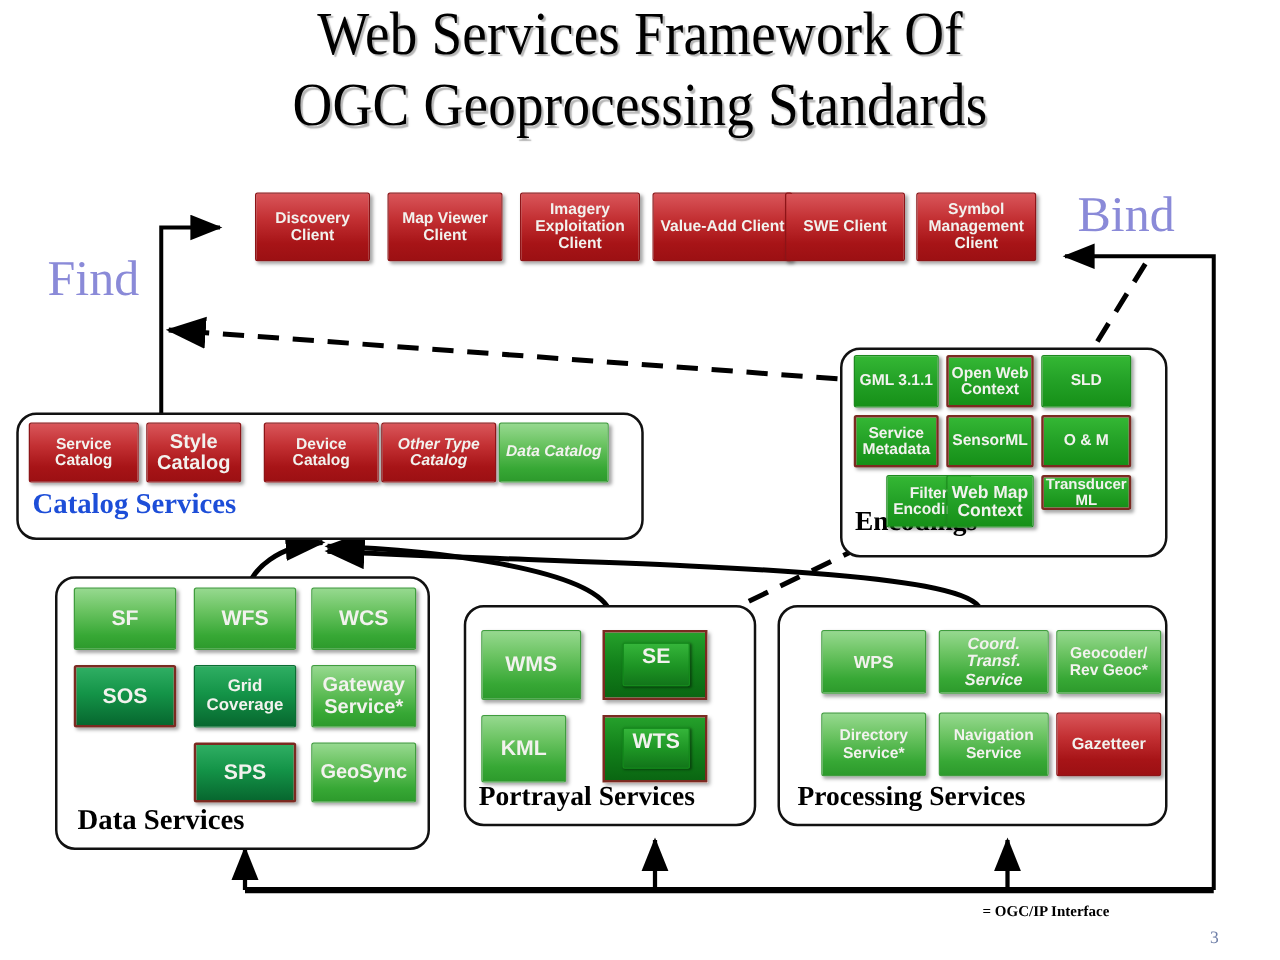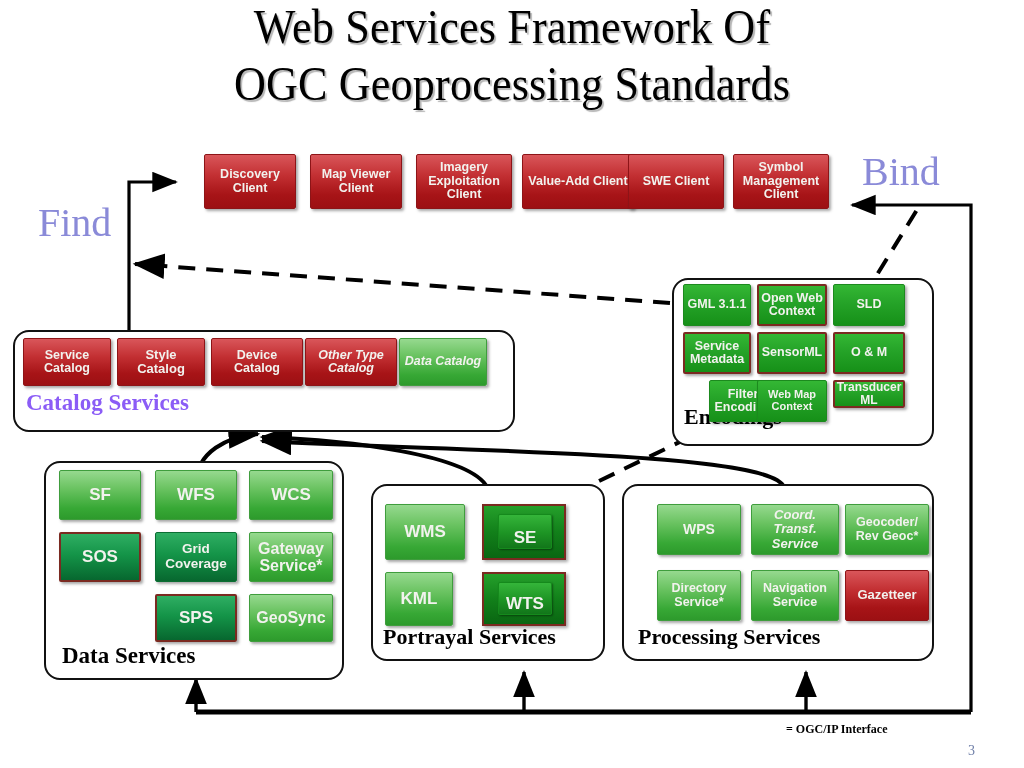--- a/index.html
+++ b/index.html
@@ -22,21 +22,21 @@
 
   
   .group{
     position:absolute;border:2px solid #111;border-radius:16px;background:#fff;
     box-sizing:border-box;
   }
   .group .glabel{
     position:absolute;font-family:"Liberation Serif", serif;font-weight:bold;color:#000;
     white-space:nowrap;
   }
-  .glabel.olive{color:#8b5cf6;}
+  .glabel.olive{color:#1d4ed8;}
 
   
   .box{
     position:absolute;box-sizing:border-box;border-radius:2px;
     display:flex;align-items:center;justify-content:center;text-align:center;
     color:#f2f2ee;font-weight:bold;line-height:1.08;
     box-shadow:2px 2px 3px rgba(0,0,0,.35);
     padding:1px 2px;
     font-family:"Liberation Sans", sans-serif;
   }
@@ -68,21 +68,21 @@
   
   .nest{
     position:absolute;box-sizing:border-box;
     background:linear-gradient(180deg,#25a02b 0%,#12801a 50%,#0a6612 100%);
     border:2px solid #7b2a21;box-shadow:2px 2px 3px rgba(0,0,0,.35);
   }
   .nest .inner{
     position:absolute;left:18%;top:16%;width:64%;height:62%;
     background:linear-gradient(180deg,#35b53a 0%,#1d9424 55%,#12761a 100%);
     border:1px solid #158a1c;border-radius:2px;
-    display:flex;align-items:flex-end;justify-content:center;
+    display:flex;align-items:flex-start;justify-content:center;
     color:#f2f2ee;font-weight:bold;box-shadow:1px 1px 2px rgba(0,0,0,.4);
   }
 
   .ital{font-style:italic;}
 
   
   .flow{
     position:absolute;font-family:"Liberation Serif", serif;
     color:#8a8ad8;font-size:40px;line-height:40px;white-space:nowrap;
   }
@@ -152,21 +152,21 @@
   <div class="box red" style="left:733px;top:154px;width:96px;height:55px;font-size:12.5px;">
     <span>Symbol Management Client</span>
   </div>
 
   <div class="group" style="left:13px;top:330px;width:502px;height:102px;">
     <div class="glabel olive" style="left:11px;top:58px;font-size:23px;">Catalog Services</div>
   </div>
   <div class="box red" style="left:23px;top:338px;width:88px;height:48px;font-size:12.5px;">
     <span>Service Catalog</span>
   </div>
-  <div class="box red" style="left:117px;top:338px;width:88px;height:48px;font-size:13px;">
+  <div class="box red" style="left:117px;top:338px;width:76px;height:48px;font-size:16px;">
     <span>Style Catalog</span>
   </div>
   <div class="box red" style="left:211px;top:338px;width:92px;height:48px;font-size:12.5px;">
     <span>Device Catalog</span>
   </div>
   <div class="box red" style="left:305px;top:338px;width:92px;height:48px;font-size:12.5px;">
     <span class="ital">Other Type Catalog</span>
   </div>
   <div class="box green" style="left:399px;top:338px;width:88px;height:48px;font-size:12.5px;">
     <span class="ital">Data Catalog</span>
@@ -189,21 +189,21 @@
   </div>
   <div class="box green2 ol-red" style="left:757px;top:332px;width:70px;height:42px;font-size:12.5px;">
     <span>SensorML</span>
   </div>
   <div class="box green2 ol-red" style="left:833px;top:332px;width:72px;height:42px;font-size:12.5px;">
     <span>O &amp; M</span>
   </div>
   <div class="box green2" style="left:709px;top:380px;width:68px;height:42px;font-size:12.5px;">
     <span>Filter Encoding</span>
   </div>
-  <div class="box green2" style="left:757px;top:380px;width:70px;height:42px;font-size:11px;">
+  <div class="box green2" style="left:757px;top:380px;width:70px;height:42px;font-size:14px;">
     <span>Web Map Context</span>
   </div>
   <div class="box green2 ol-red" style="left:833px;top:380px;width:72px;height:28px;font-size:12px;">
     <span>Transducer ML</span>
   </div>
 
   <div class="group" style="left:44px;top:461px;width:300px;height:219px;">
     <div class="glabel" style="left:16px;top:180px;font-size:23px;">Data Services</div>
   </div>
   <div class="box green" style="left:59px;top:470px;width:82px;height:50px;font-size:17px;">

